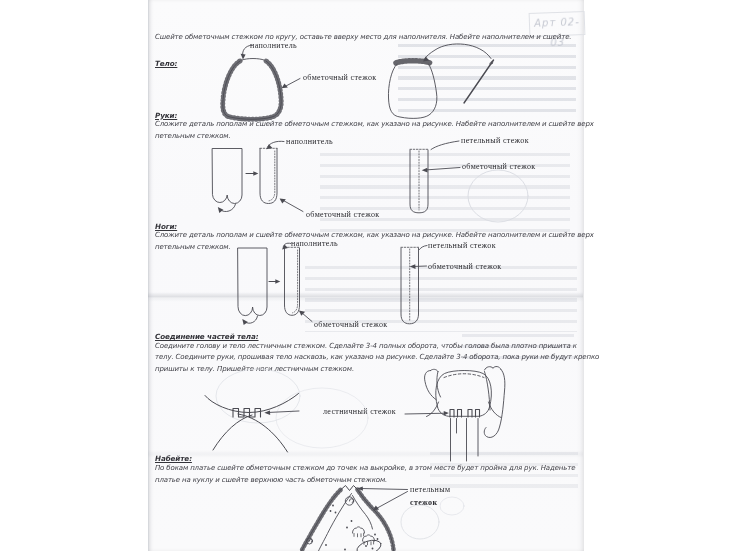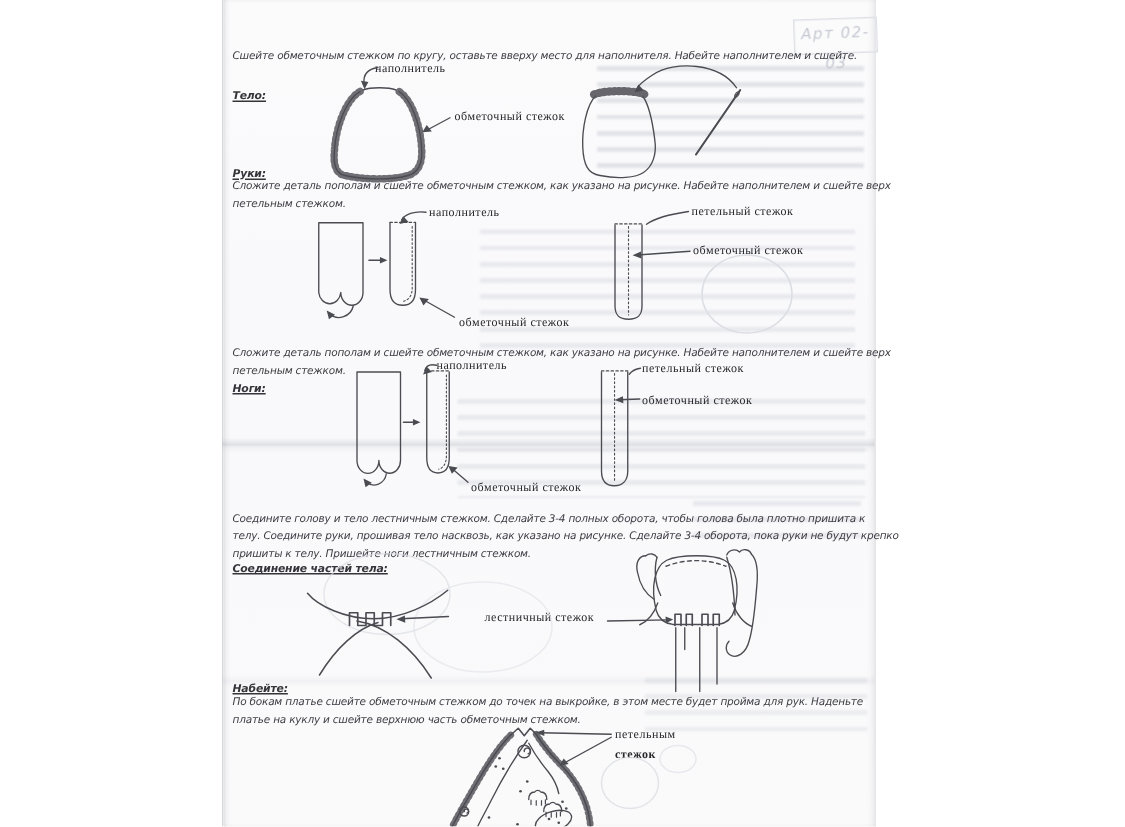--- a/index.html
+++ b/index.html
@@ -27,22 +27,22 @@
      text-decoration:underline;text-underline-offset:1px;}
   .t{position:absolute;white-space:nowrap;color:#3c3c43;
      font:italic 7px "DejaVu Sans",sans-serif;letter-spacing:-.14px;}
   
   .lb{position:absolute;white-space:nowrap;color:#27272c;
       font:8px "Liberation Serif","DejaVu Serif",serif;letter-spacing:.35px;}
   svg.art{position:absolute;left:0;top:0;pointer-events:none;}
   
   .s0h{left:155px;top:23px;margin-top:36px;}  .s0l0{left:155px;top:32.5px;}
   .s1h{left:155px;top:110.5px;font-style:italic;}.s1l0{left:155px;top:120px;} .s1l1{left:155px;top:131.5px;}
-  .s2h{left:155px;top:221.5px;margin-top:32px;}.s2l0{left:155px;top:231px;} .s2l1{left:155px;top:242.5px;}
-  .s3h{left:155px;top:331.5px;margin-top:42px;}.s3l0{left:155px;top:341.5px;}.s3l1{left:155px;top:353px;text-align:right;}.s3l2{left:155px;top:364.5px;}
+  .s2h{left:155px;top:221.5px;}.s2l0{left:155px;top:231px;} .s2l1{left:155px;top:242.5px;}
+  .s3h{left:155px;top:331.5px;}.s3l0{left:155px;top:341.5px;}.s3l1{left:155px;top:353px;text-align:right;}.s3l2{left:155px;top:364.5px;}
   .s4h{left:155px;top:453.5px;}.s4l0{left:155px;top:464px;} .s4l1{left:155px;top:475.5px;}
   
   .lb0{left:250px;top:41px;}   .lb1{left:303px;top:73px;}
   .lb2{left:286px;top:136.5px;}.lb3{left:306px;top:210px;}
   .lb4{left:461px;top:136px;}  .lb5{left:462px;top:162px;}
   .lb6{left:291px;top:238.5px;}.lb7{left:314px;top:320px;}
   .lb8{left:428px;top:240.5px;}.lb9{left:428px;top:262px;}
   .lb10{left:323px;top:407px;text-align:center;}
   .lb11{left:410px;top:485px;} .lb12{left:410px;top:497.5px;font-weight:bold;}
 </style>

